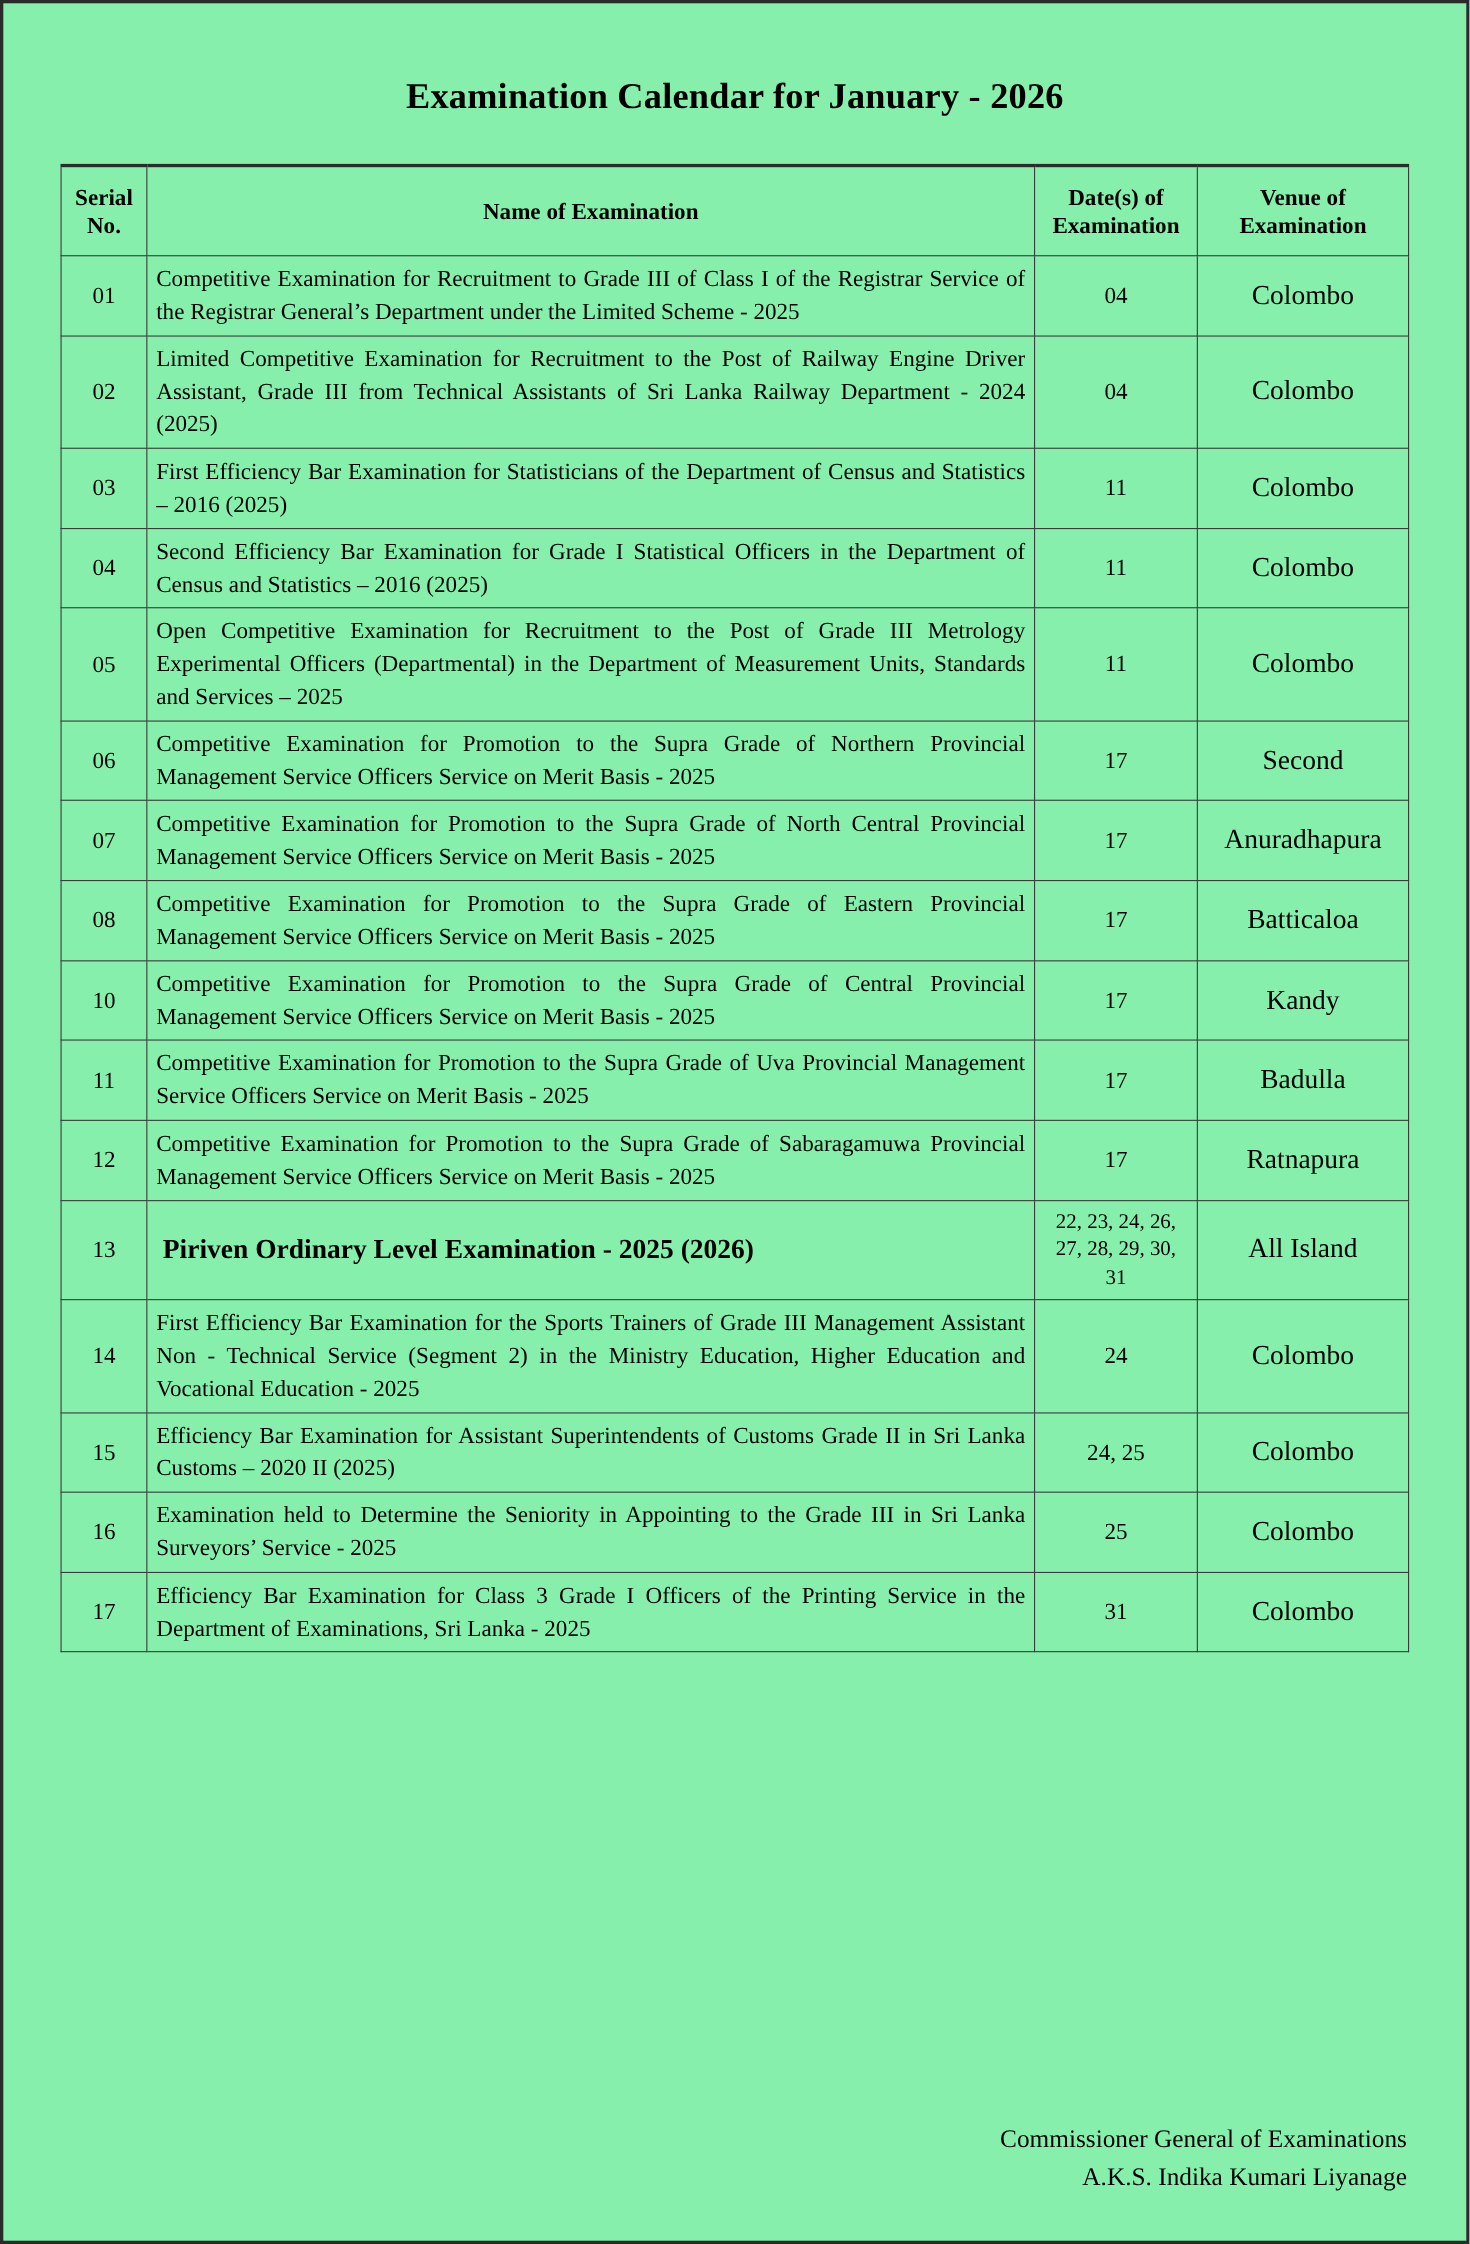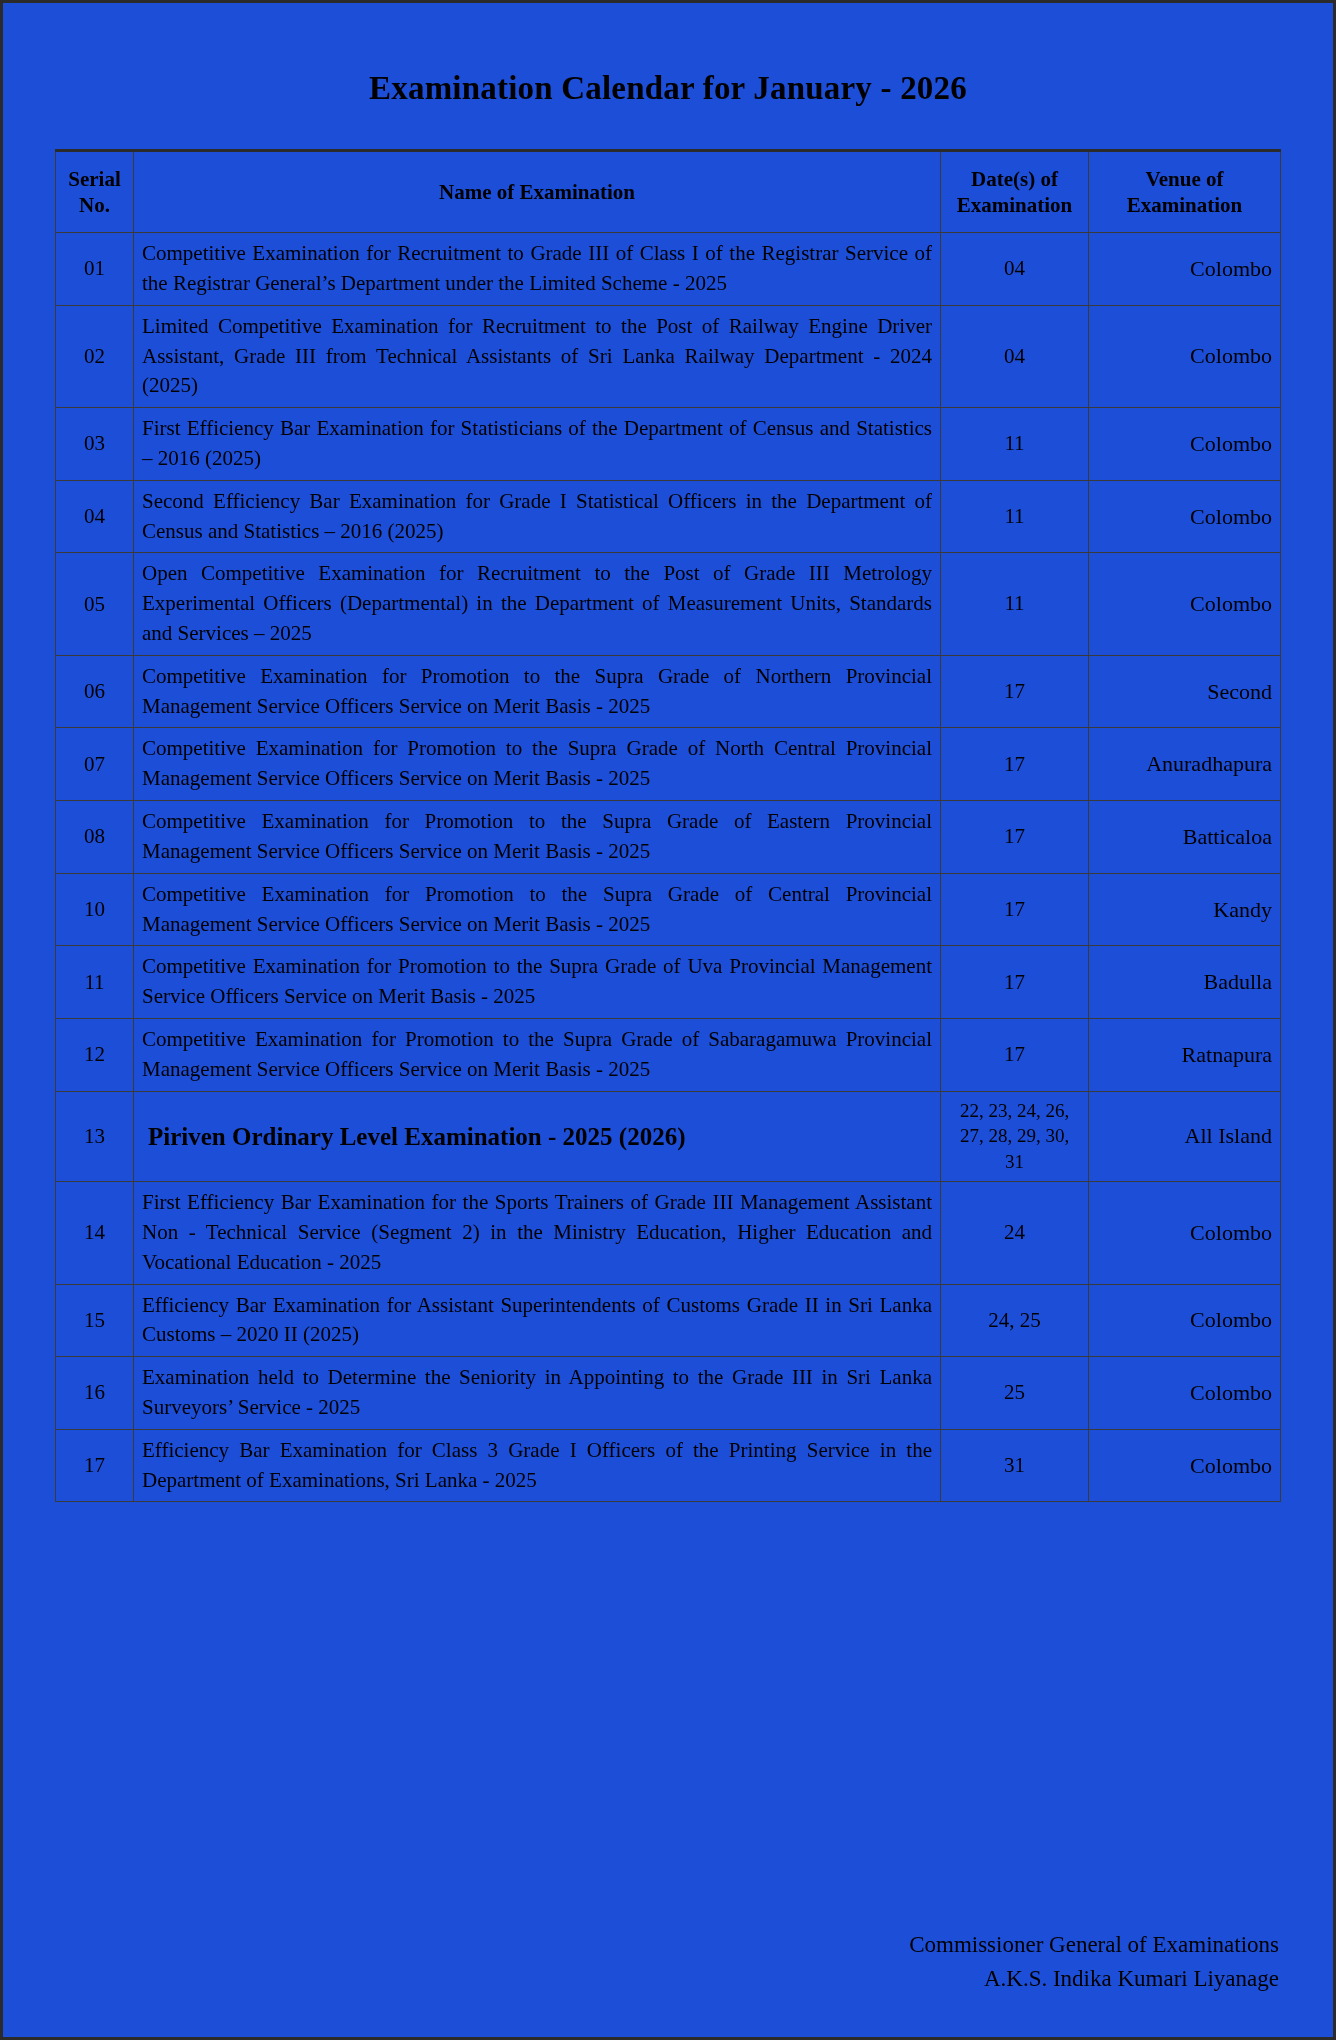--- a/index.html
+++ b/index.html
@@ -13,21 +13,21 @@
     font-family: "Liberation Serif", "DejaVu Serif", serif;
     color: #000000;
     -webkit-font-smoothing: antialiased;
   }
   .page {
     position: relative;
     width: 1336px;
     height: 2040px;
     box-sizing: border-box;
     border: 3px solid #2b2b2b;
-    background: #1d4ed8;
+    background: #86efac;
   }
   .page-inner {
     position: absolute;
     left: 0;
     top: 0;
     right: 0;
     bottom: 0;
     padding: 46px 48px 30px 48px;
     box-sizing: border-box;
   }
@@ -83,22 +83,22 @@
     padding: 12px 12px 12px 13px;
     hyphens: none;
   }
   td.col-date {
     text-align: center;
     font-size: 21px;
     line-height: 1.3;
     padding: 10px 4px;
   }
   td.col-venue {
-    text-align: right;
-    font-size: 22px;
+    text-align: center;
+    font-size: 25px;
     padding: 10px 4px;
   }
   td.col-name.big {
     font-size: 25px;
     text-align: left;
     text-align-last: left;
     padding-left: 14px;
     font-weight: bold;
   }
   td.col-date.multiline {

